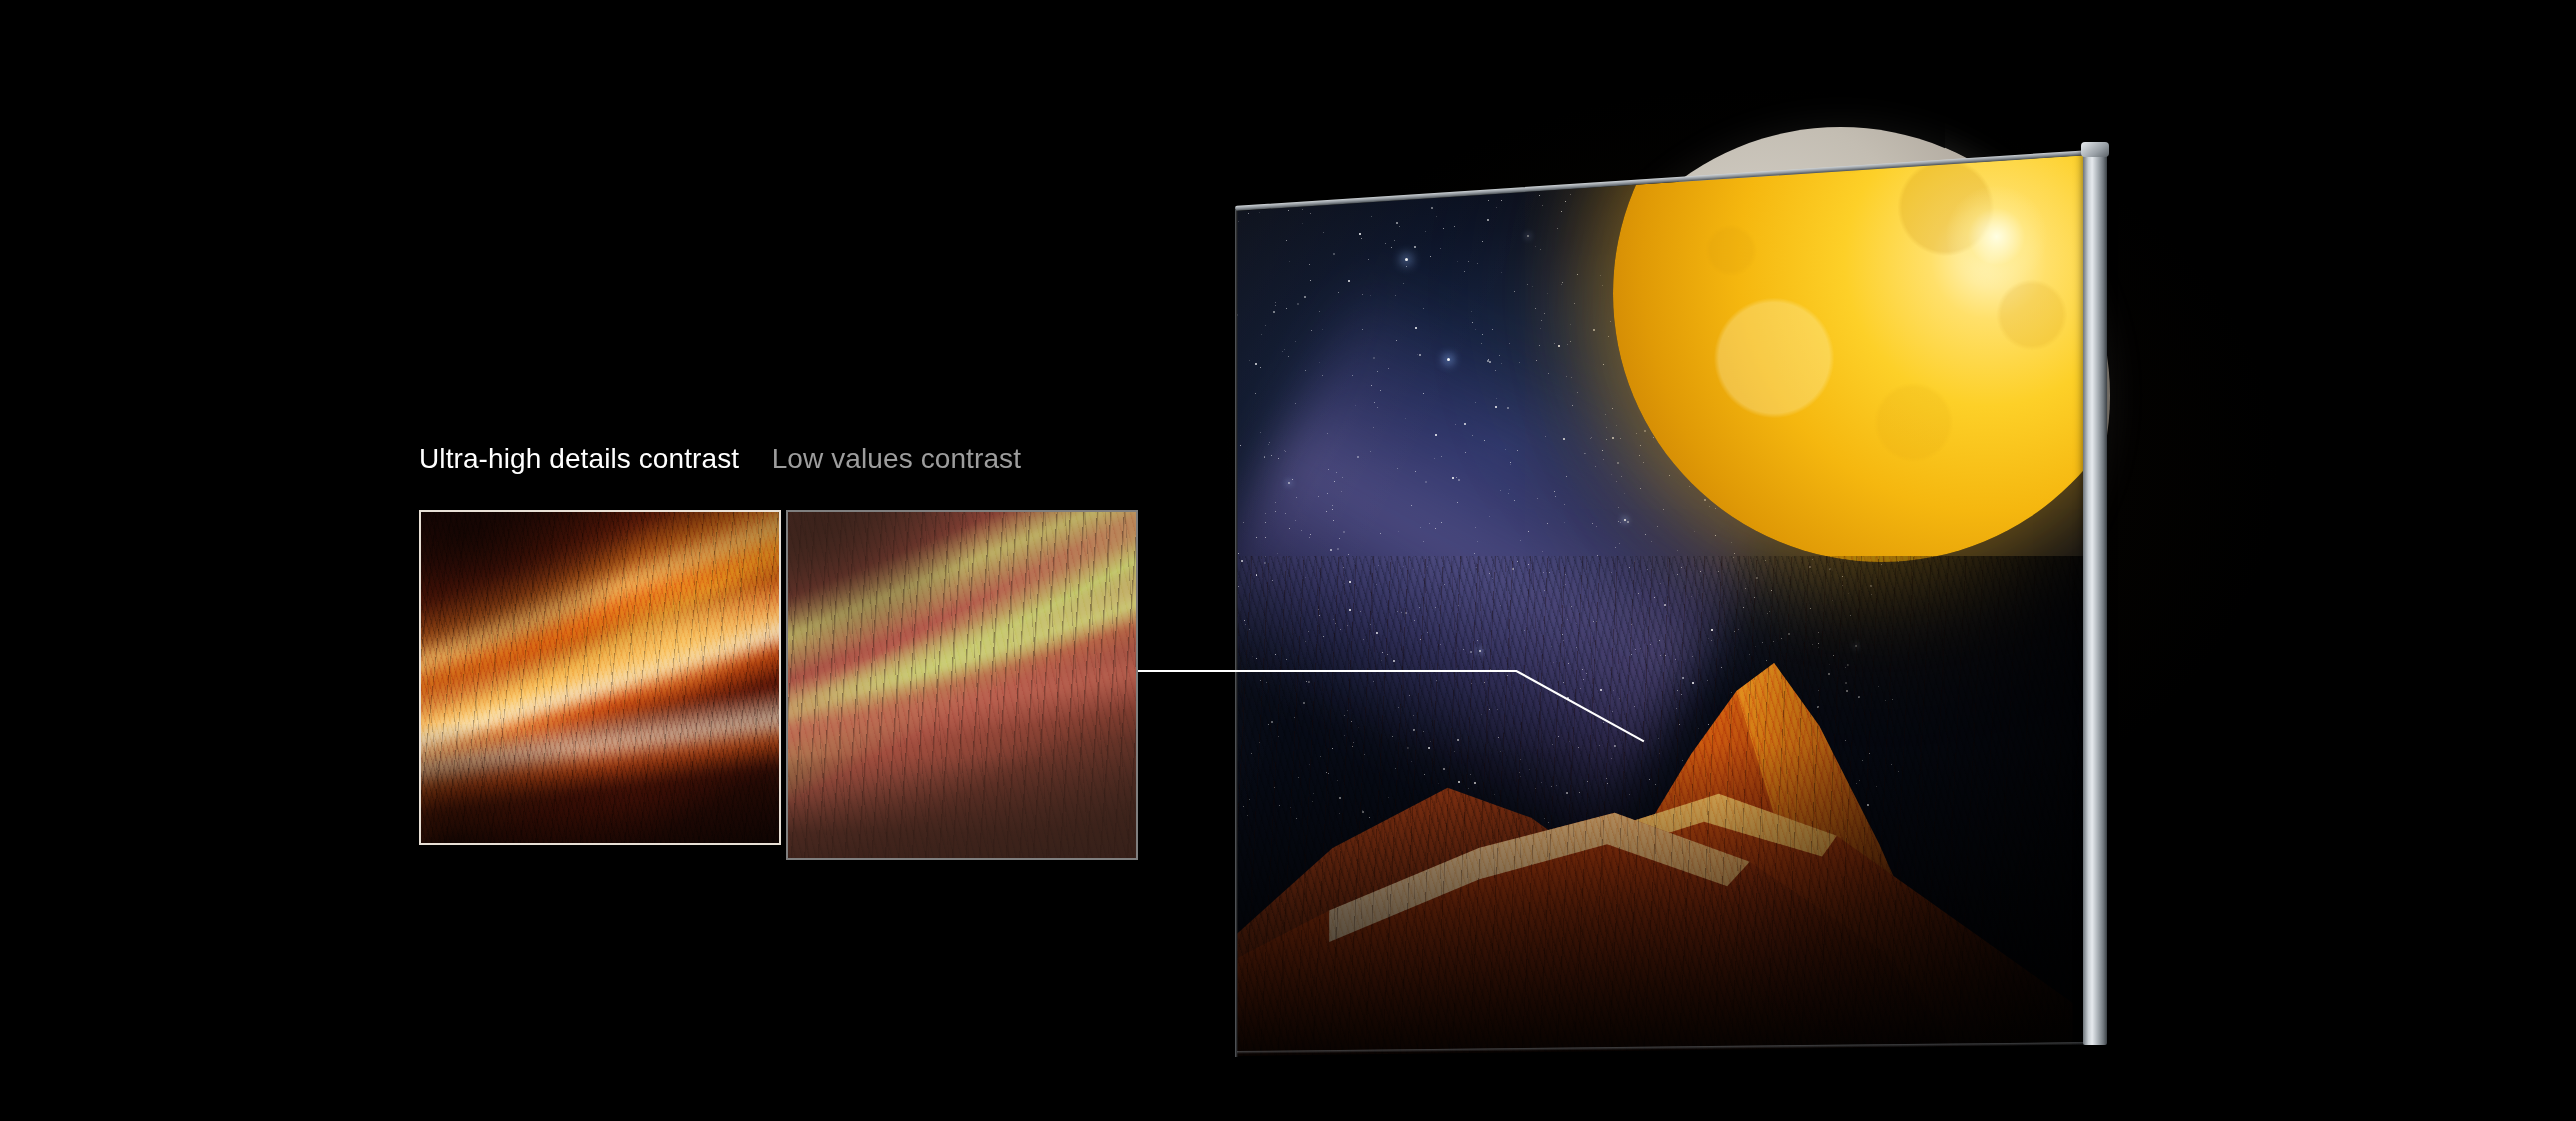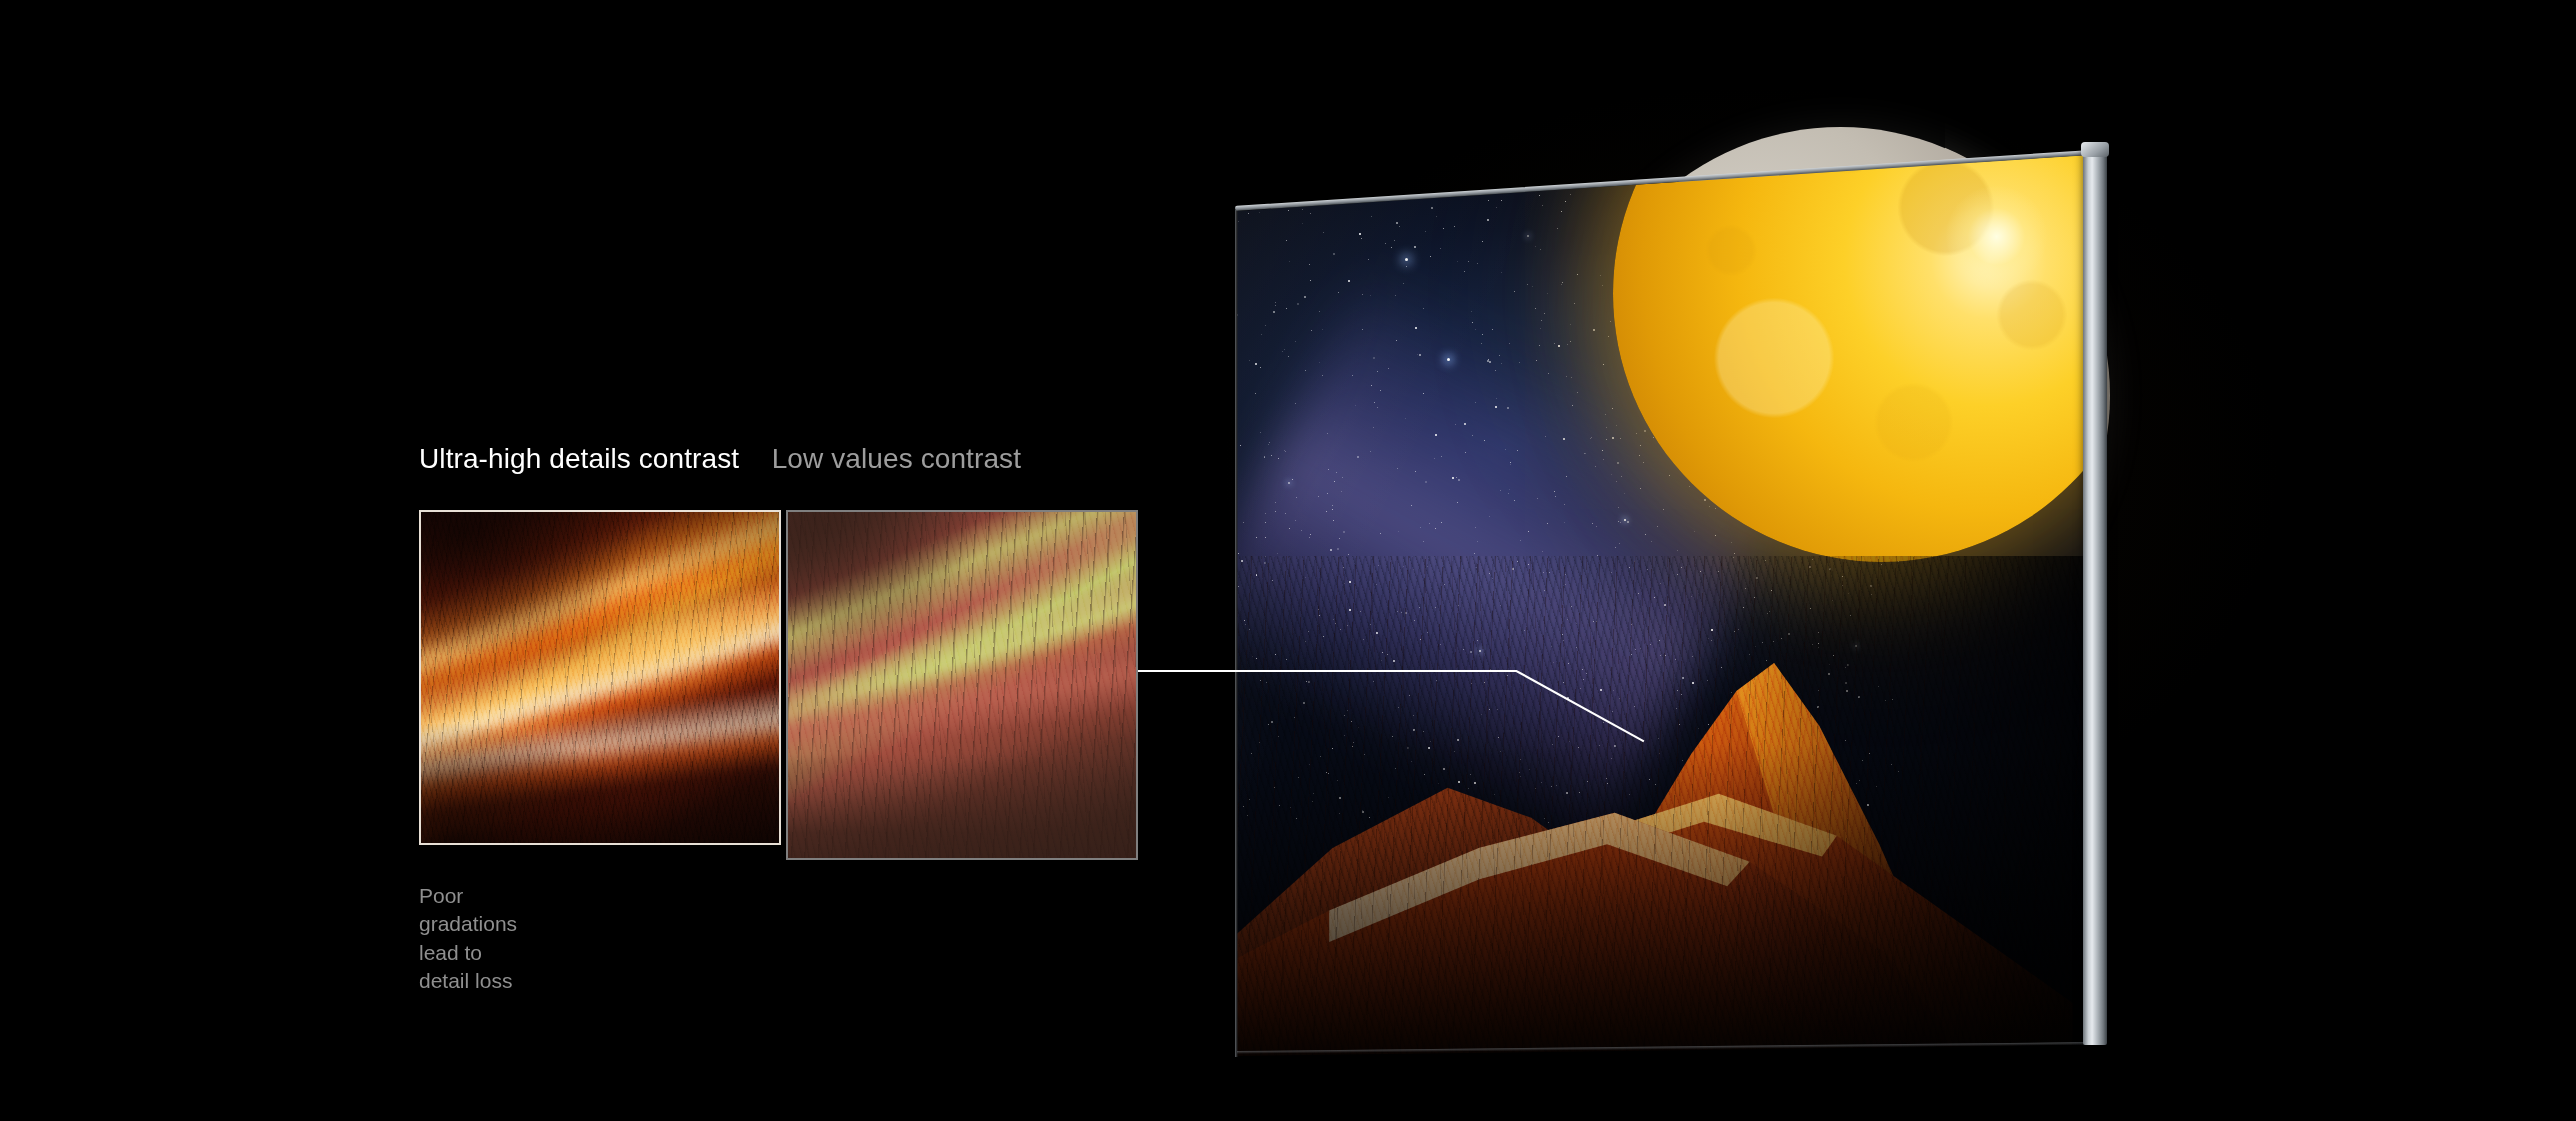--- a/index.html
+++ b/index.html
@@ -1213,19 +1213,17 @@
           <div class="b-crush-tl"></div>
           <div class="b-crush-b"></div>
           <div class="b-tex"></div>
           <div class="b-cracks"></div>
           <div class="b-flat"></div>
         </div>
       </div>
     </div>
 
     <div class="captions">
-      <div class="cap cap-bad">Poor gradations
-lead to detail loss</div>
     </div>
   </div>
 
 </div>
 
 
 </body></html>

